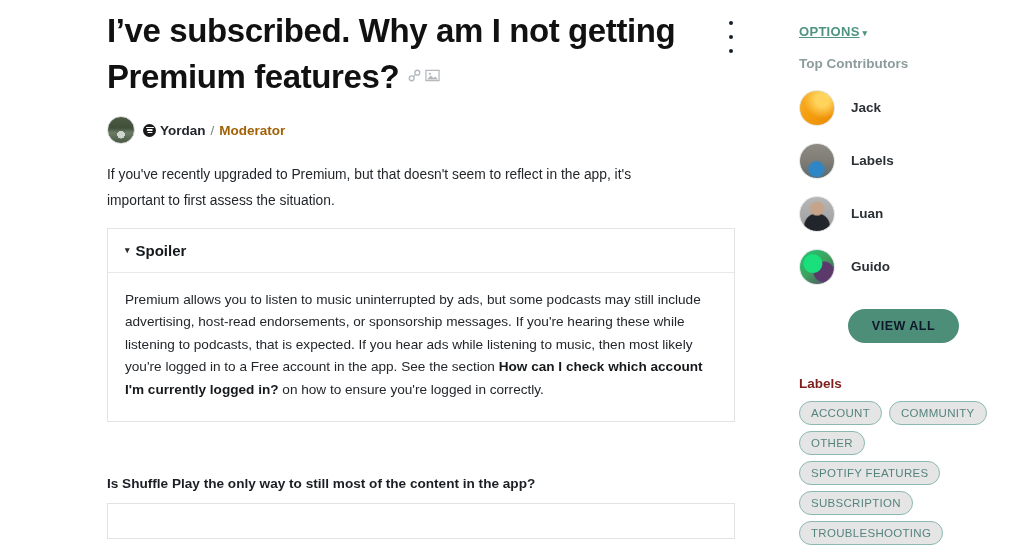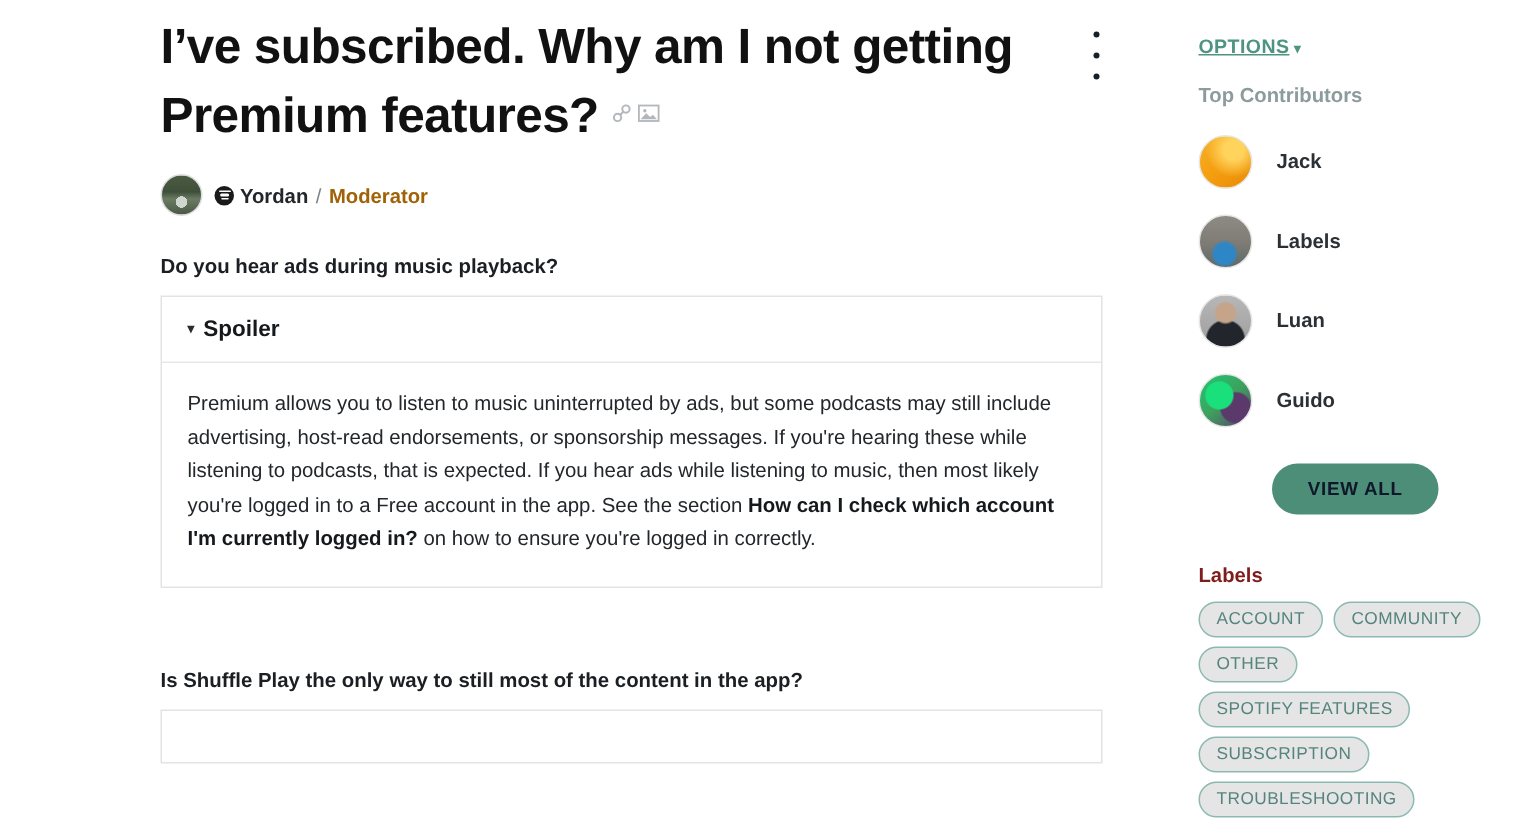--- a/index.html
+++ b/index.html
@@ -230,22 +230,22 @@
     <div class="byline">
       <div class="avatar-author"></div>
       <span class="spotify-mark">
           <i></i>
         </span>
       <span>Yordan</span>
       <span class="byline-sep">/</span>
       <span class="byline-role">Moderator</span>
     </div>
 
-
-    <div class="question">Do you hear ads during music playback?</div>
+    <p class="body-text">If you've recently upgraded to Premium, but that doesn't seem to reflect in the app, it's important to first assess the situation.</p>
+
 
     <div class="spoiler-box open">
       <div class="spoiler-head">
         <span class="tri">▾</span>
         <span>Spoiler</span>
       </div>
       <div class="spoiler-body"><span>Premium allows you to listen to music uninterrupted by ads, but some podcasts may still include advertising, host-read endorsements, or sponsorship messages. If you're hearing these while listening to podcasts, that is expected. If you hear ads while listening to music, then most likely you're logged in to a Free account in the app. See the section </span><b>How can I check which account I'm currently logged in?</b><span> on how to ensure you're logged in correctly.</span></div>
     </div>
 
     <div class="question" style="margin-top:54px">Is Shuffle Play the only way to still most of the content in the app?</div>

